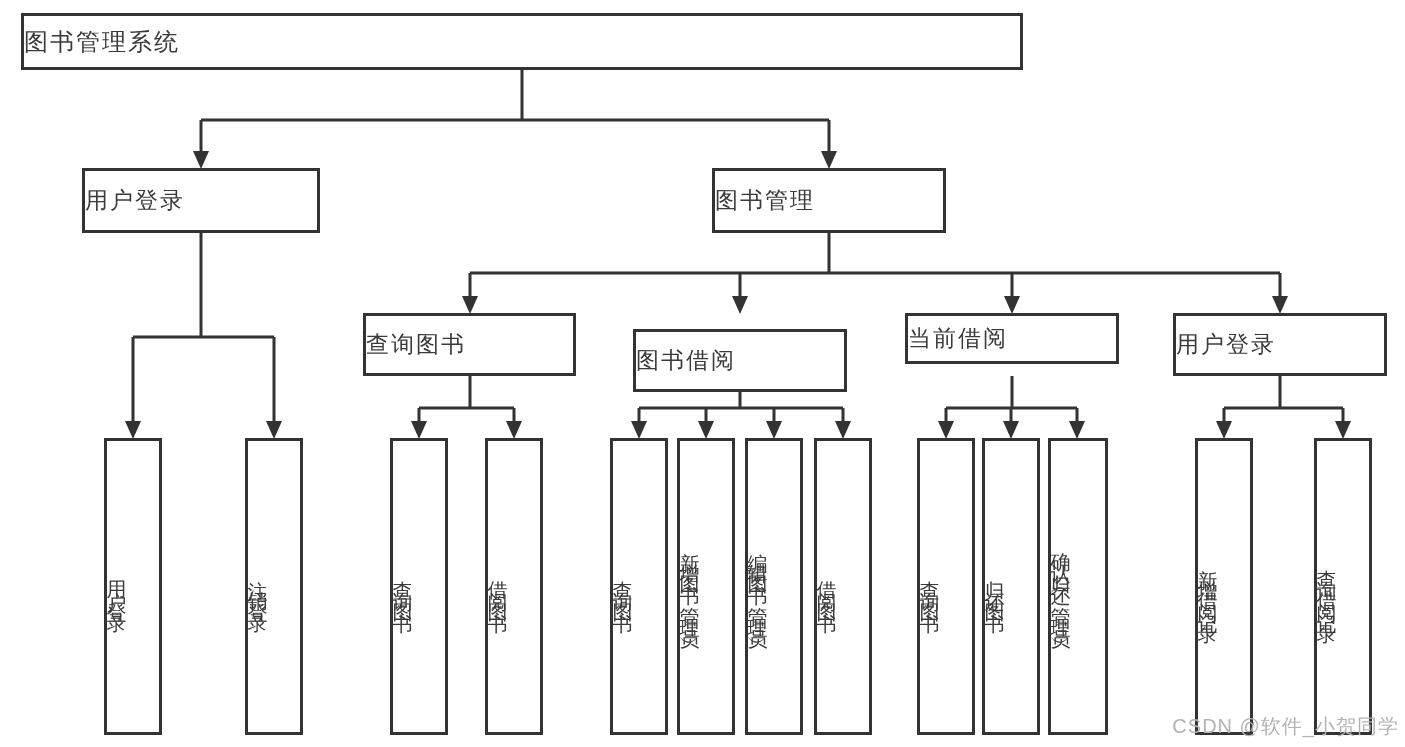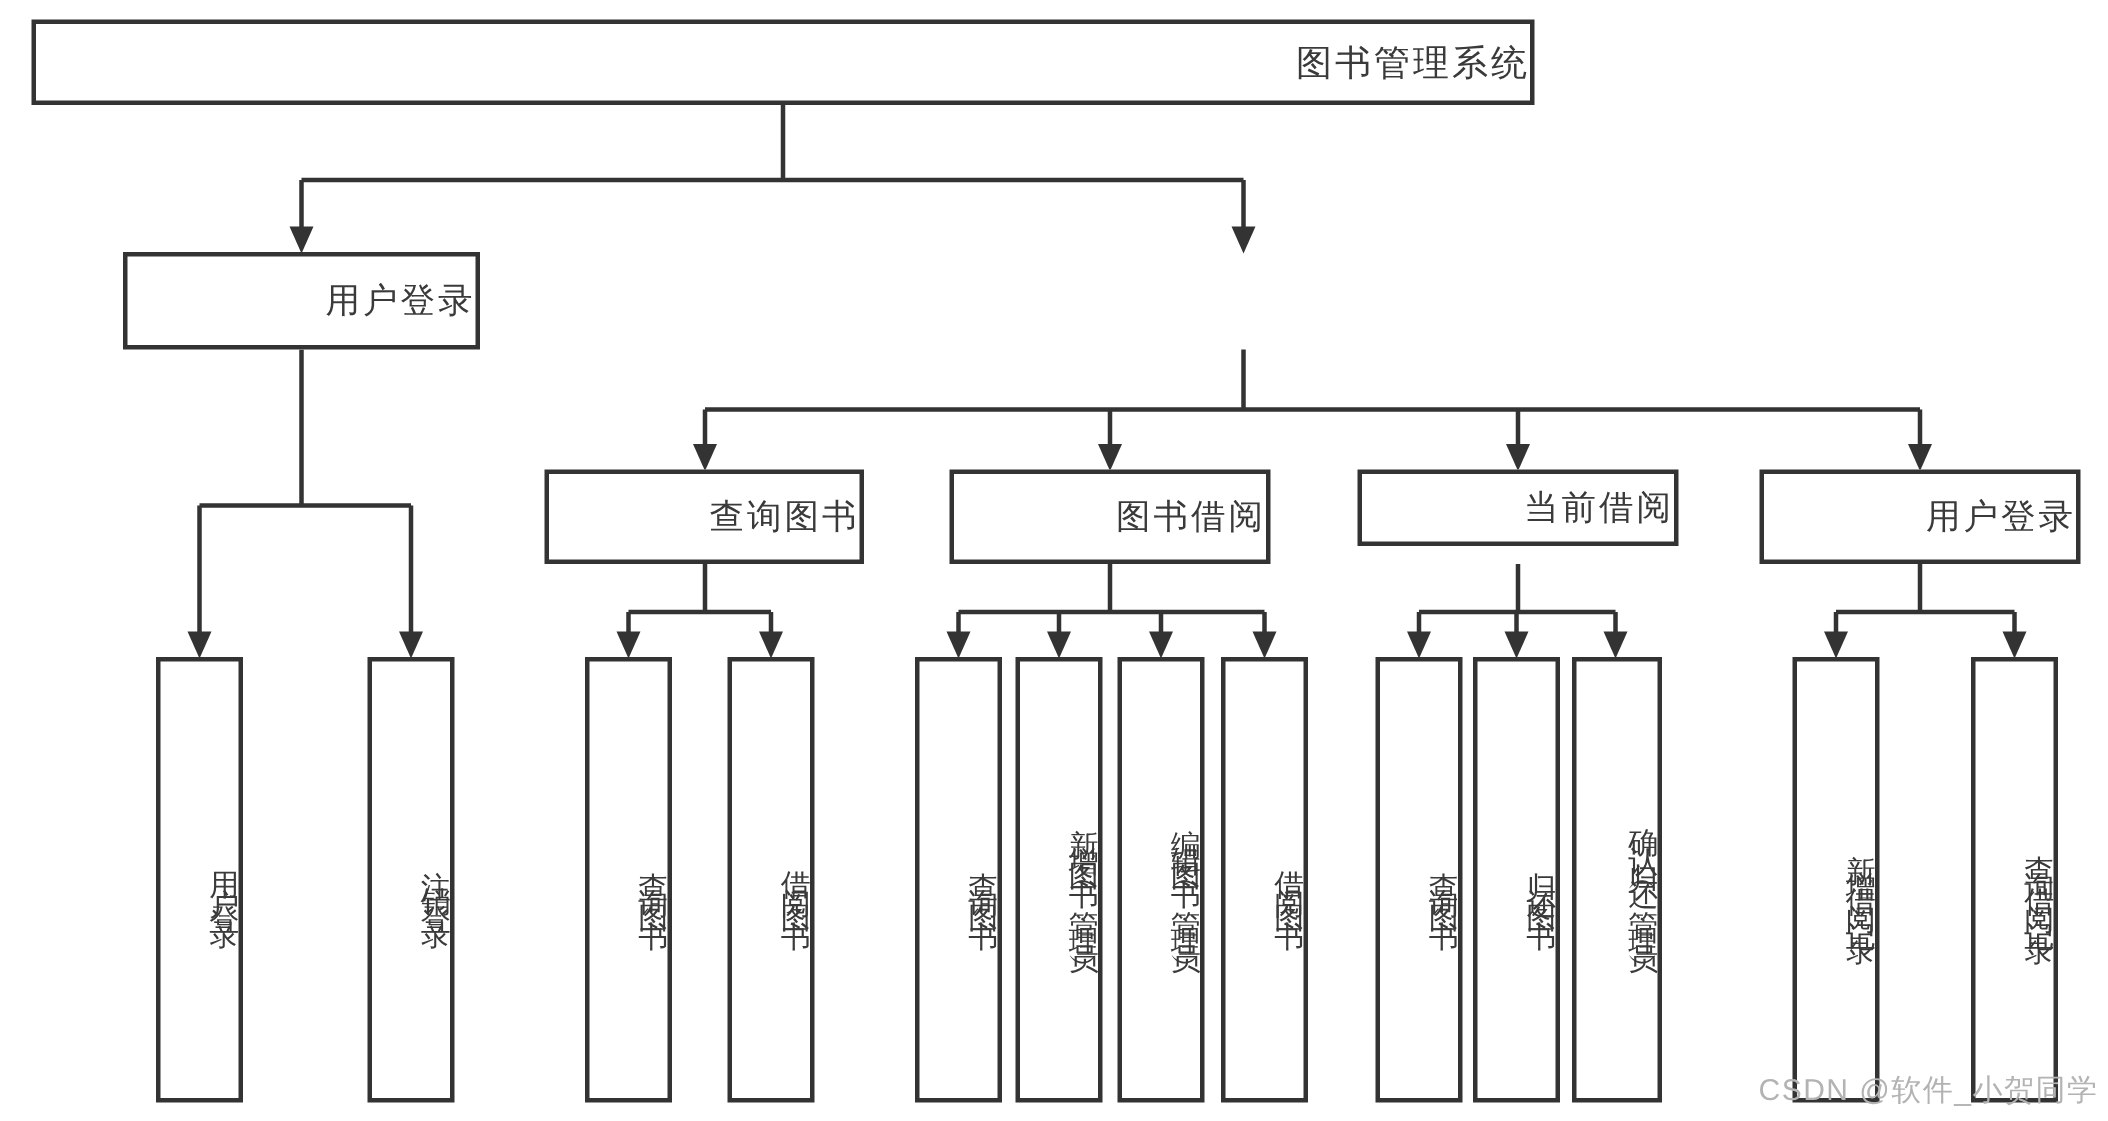--- a/index.html
+++ b/index.html
@@ -18,21 +18,21 @@
   }
   .connectors{position:absolute;left:0;top:0;z-index:1;}
   .connectors .shaft{stroke:var(--line);stroke-width:3;fill:none;}
   .connectors .head{fill:var(--line);stroke:none;}
   .box{
     position:absolute;
     box-sizing:border-box;
     border:3px solid var(--line);
     background:#ffffff;
     color:var(--text);
-    display:flex;align-items:center;justify-content:flex-end;
+    display:flex;align-items:center;justify-content:flex-start;
     z-index:2;
   }
   .h{font-size:23px;letter-spacing:2px;white-space:nowrap;}
   .root-box{font-size:24px;}
   .v{
     font-size:20px;
     letter-spacing:11px;
   }
   .v span{
     writing-mode:vertical-rl;
@@ -85,25 +85,28 @@
     </g>
   </svg>
 
   <div class="box h root-box" style="left:21px;top:13px;width:1002px;height:57px">
     <span>图书管理系统</span>
   </div>
 
   <div class="box h" style="left:82px;top:168px;width:238px;height:65px">
     <span>用户登录</span>
   </div>
+  <div class="box h" style="left:712px;top:168px;width:234px;height:65px">
+    <span>图书管理</span>
+  </div>
 
   <div class="box h" style="left:363px;top:313px;width:213px;height:63px">
     <span>查询图书</span>
   </div>
-  <div class="box h" style="left:633px;top:313px;width:214px;height:63px">
+  <div class="box h" style="left:633px;top:329px;width:214px;height:63px">
     <span>图书借阅</span>
   </div>
   <div class="box h" style="left:905px;top:313px;width:214px;height:51px">
     <span>当前借阅</span>
   </div>
   <div class="box h" style="left:1173px;top:313px;width:214px;height:63px">
     <span>用户登录</span>
   </div>
 
   <div class="box v" style="left:104px;top:438px;width:58px;height:297px">

